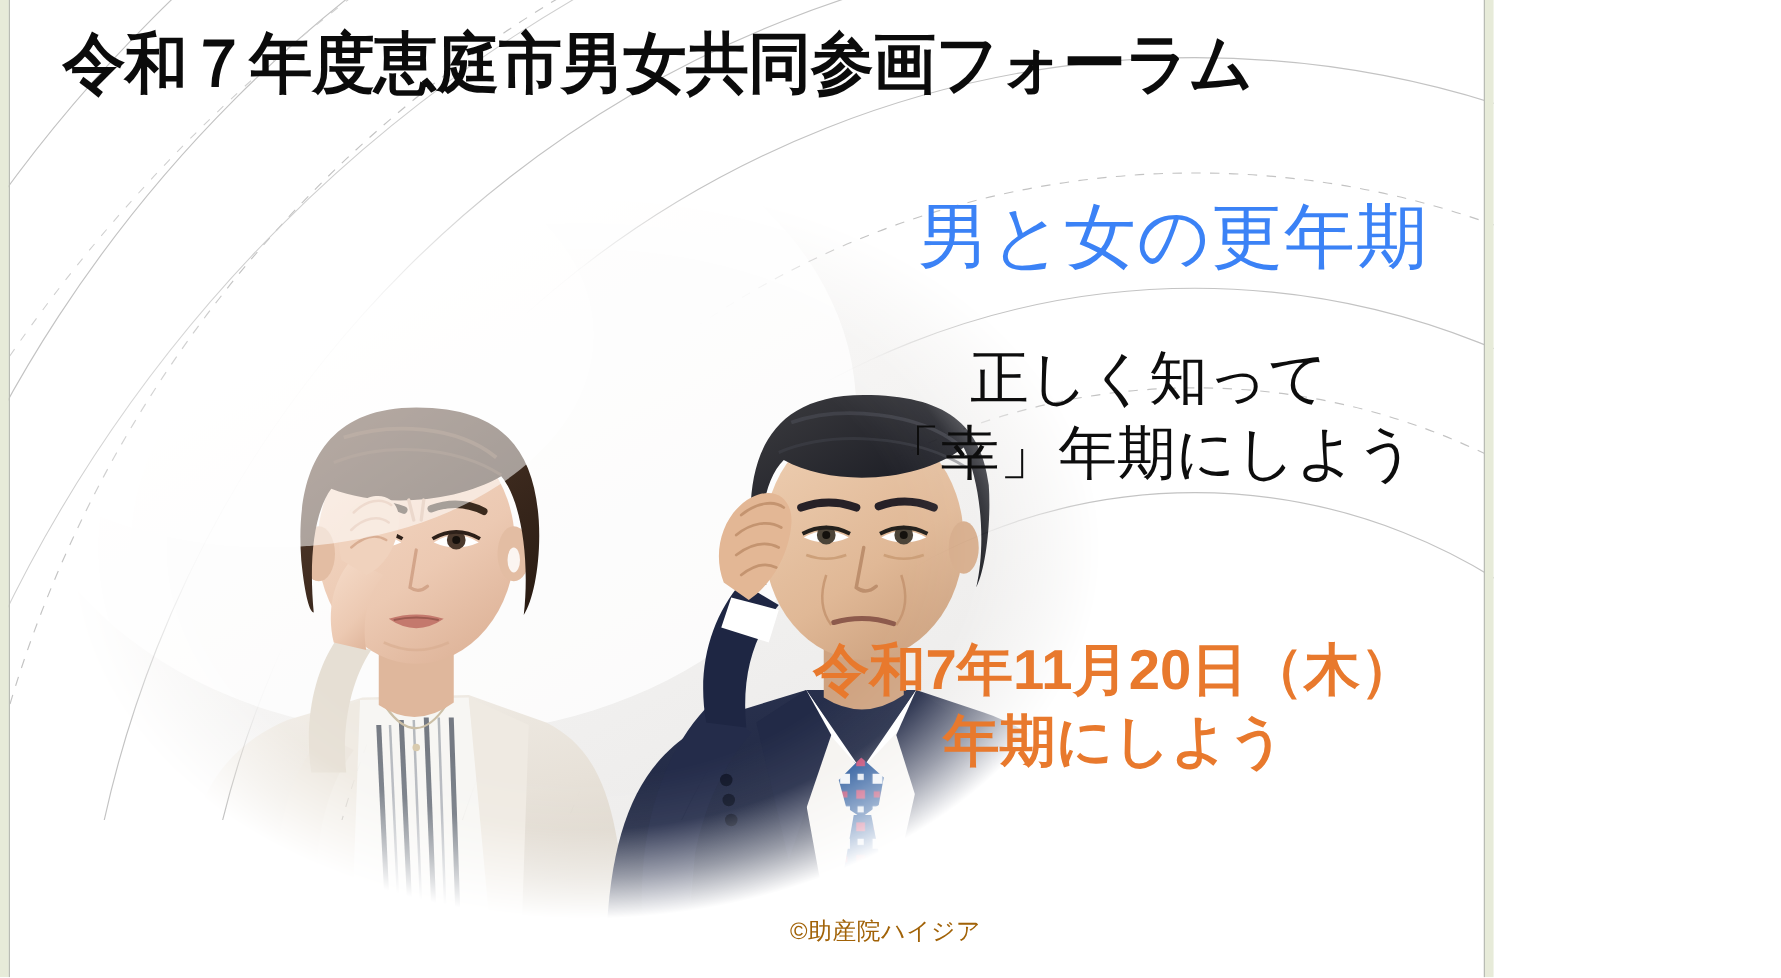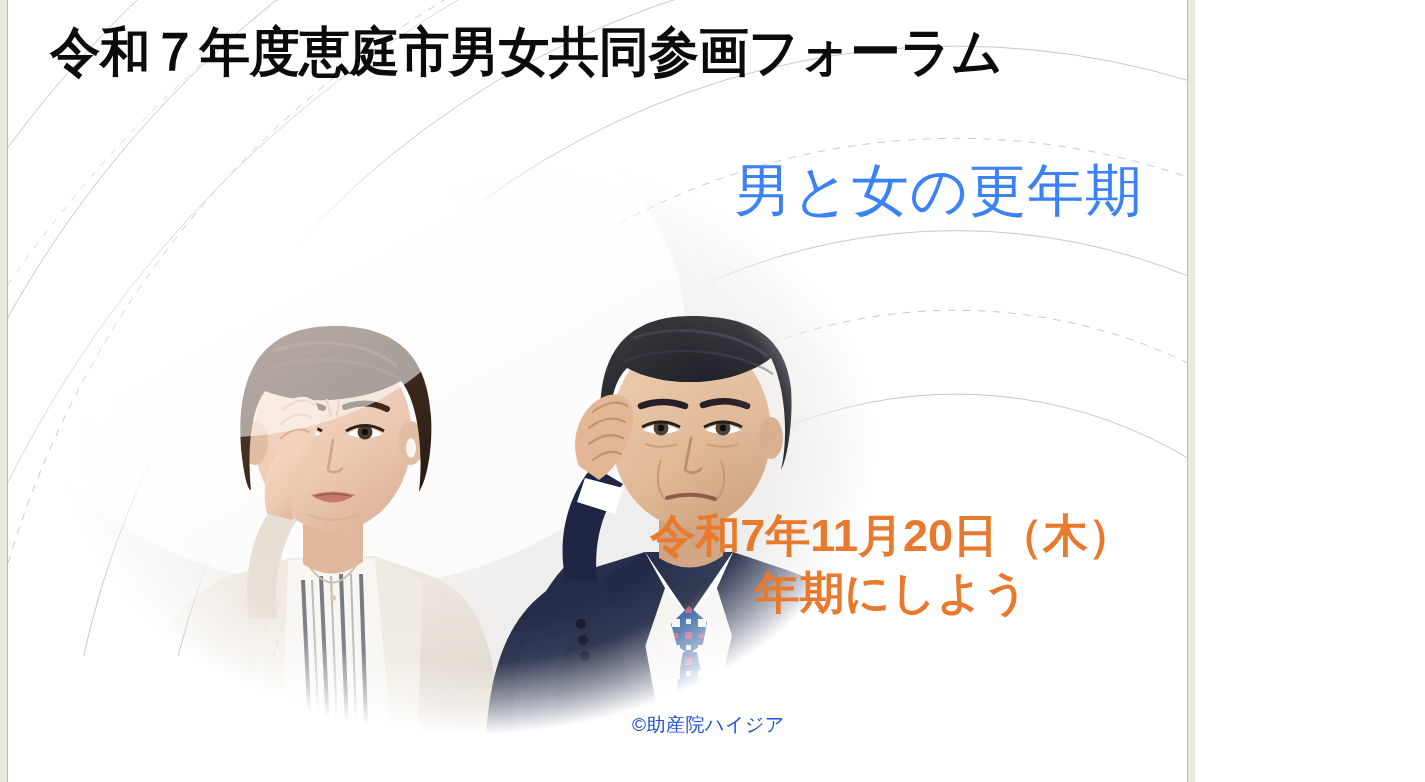--- a/index.html
+++ b/index.html
@@ -116,24 +116,24 @@
     font-weight: 700;
     color: #e8792d;
     text-align: center;
     white-space: nowrap;
   }
   #event-info .info-line { display: block; }
 
   #credit {
     position: absolute;
     left: 632px;
-    top: 712px;
+    top: 732px;
     z-index: 20;
     font-size: 19px;
-    color: #1d4ed8;
+    color: #a16207;
     letter-spacing: 0.5px;
     white-space: nowrap;
   }
 </style>
 </head>
 <body>
 
 <div id="slide">
 
   <svg id="arcs" viewBox="0 0 1425 782" preserveAspectRatio="none">
@@ -383,20 +383,24 @@
 
   <div class="edge-strip left"></div>
   <div class="edge-rule  left"></div>
   <div class="edge-strip right"></div>
   <div class="edge-rule  right"></div>
 
   <div id="forum-header">令和７年度恵庭市男女共同参画フォーラム</div>
 
   <div id="main-title">男と女の更年期</div>
 
+  <div id="subtitle">
+    <span class="sub-line">正しく知って</span>
+    <span class="sub-line">「幸」年期にしよう</span>
+  </div>
 
   <div id="event-info">
     <span class="info-line">令和7年11月20日（木）</span>
     <span class="info-line">年期にしよう</span>
   </div>
 
   <div id="credit">©助産院ハイジア</div>
 
 </div>
 

